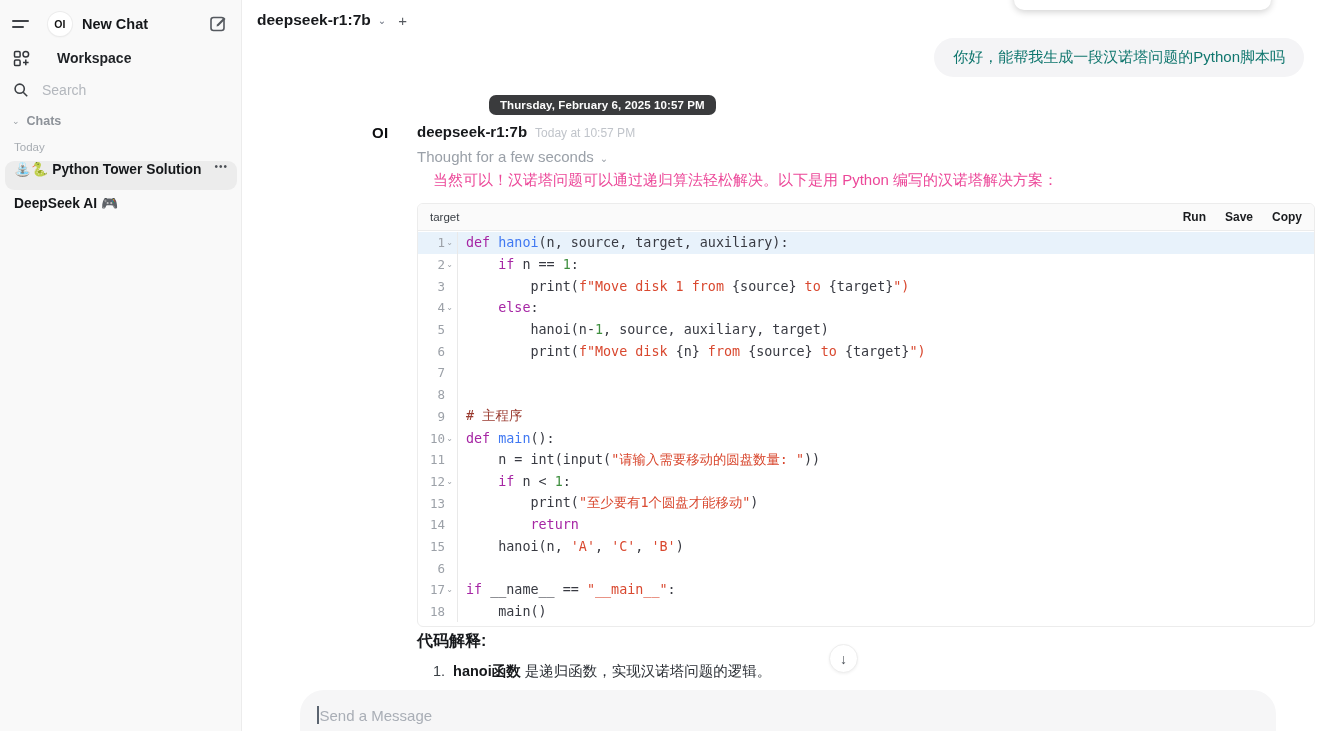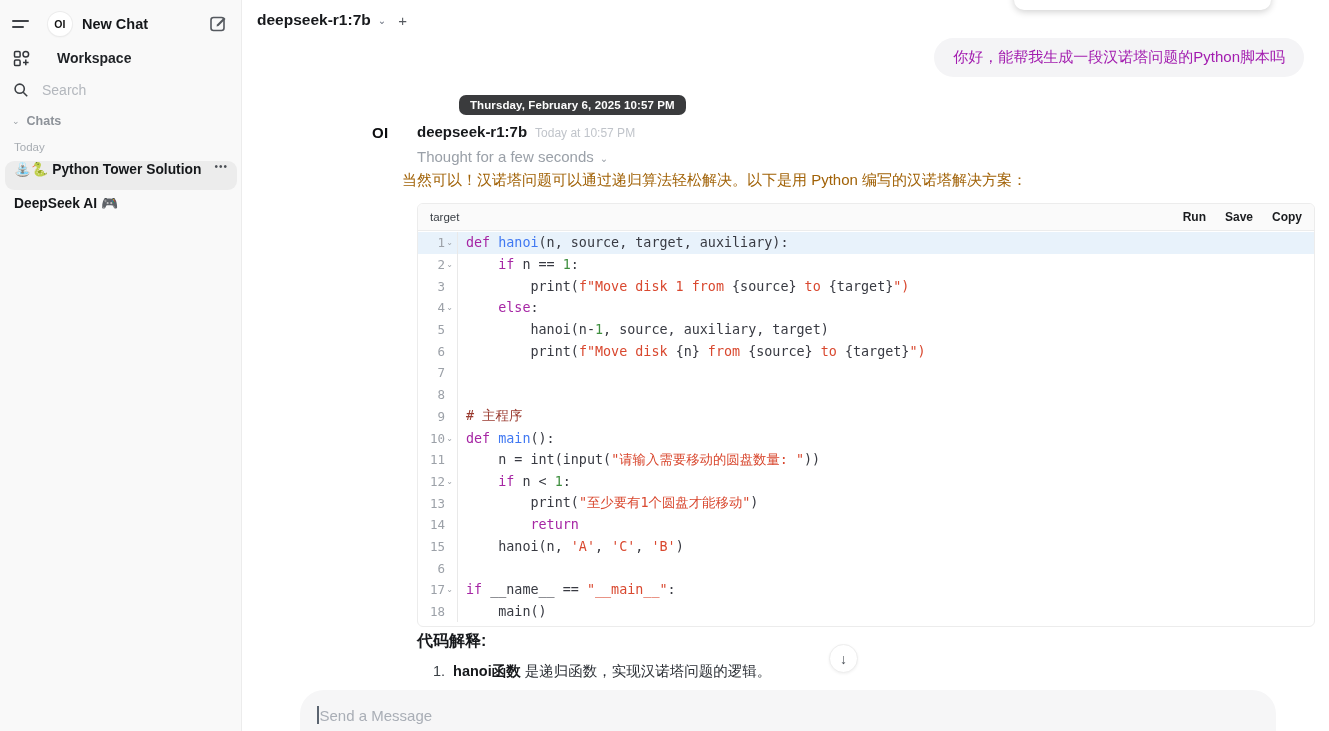--- a/index.html
+++ b/index.html
@@ -40,32 +40,32 @@
   #main { position:absolute; left:242px; top:0; width:1087px; height:731px; background:#fff; }
   .model-bar { position:absolute; left:15px; top:11px; display:flex; align-items:center; }
   .model-name { font-size:15.5px; font-weight:700; color:#17191c; cursor:pointer; }
   .model-chev { margin-left:7px; font-size:10px; color:#6b7280; cursor:pointer; }
   .model-add { margin-left:12px; font-size:15px; color:#55595f; cursor:pointer; }
 
   .cutoff-box { position:absolute; left:772px; top:-26px; width:257px; height:36px;
     background:#fff; border-radius:10px; box-shadow:0 2px 7px rgba(0,0,0,.18); }
 
   .user-bubble { position:absolute; right:25px; top:38px; background:var(--bubble_bg);
-    border-radius:22px; padding:10px 19px; font-size:15px; color:#a21caf; }
-
-  .tooltip { position:absolute; left:217px; top:95px; background:var(--tooltip_bg); color:#fdfdfd;
+    border-radius:22px; padding:10px 19px; font-size:15px; color:#0f766e; }
+
+  .tooltip { position:absolute; left:247px; top:95px; background:var(--tooltip_bg); color:#fdfdfd;
     border-radius:7px; padding:4px 11px; font-size:11.5px; font-weight:600; letter-spacing:.1px;text-align:right; }
 
   .avatar { position:absolute; left:130px; top:124px; font-size:15px; font-weight:800; color:#0b0c0e; letter-spacing:.3px; }
   .msg-header { position:absolute; left:175px; top:123px; display:flex; align-items:baseline; }
   .msg-name { font-size:15px; font-weight:700; color:#17191c; }
   .msg-time { margin-left:8px; font-size:12px; color:#c0c4ca; }
   .thought { position:absolute; left:175px; top:148px; font-size:15px; color:#9aa0a8; cursor:pointer; }
   .thought .chev { font-size:10px; margin-left:6px; color:#9aa0a8; }
-  .intro { position:absolute; left:160px; top:171px; font-size:15px; color:#a16207; }
+  .intro { position:absolute; left:191px; top:171px; font-size:15px; color:#ec4899; }
 
   
   .code-block { position:absolute; left:175px; top:203px; width:898px;
     border:1px solid #ececec; border-radius:6px; overflow:hidden; background:#fff; }
   .code-header { height:27px; background:#fafafa; border-bottom:1px solid #ececec;
     display:flex; align-items:center; padding:0 12px; }
   .code-lang { font-size:11.5px; color:#3a3f45; }
   .code-actions { margin-left:auto; display:flex; gap:19px; }
   .code-actions span { font-size:12px; font-weight:600; color:#1a1c1f; cursor:pointer; }
   .code-body { padding:1px 0 4px 0; }

